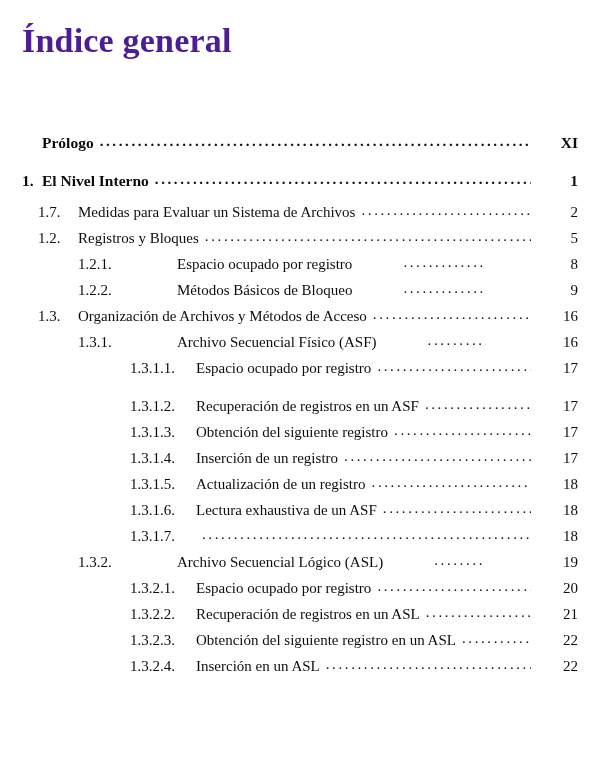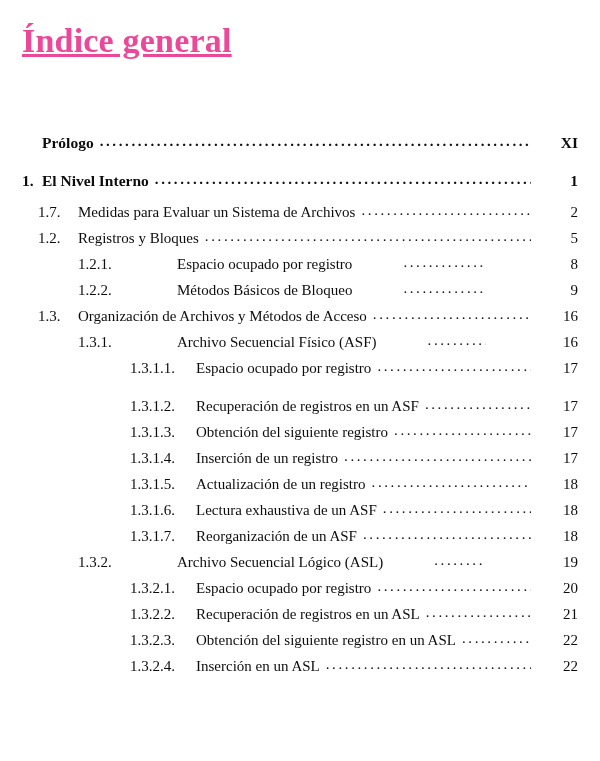--- a/index.html
+++ b/index.html
@@ -20,22 +20,21 @@
     height: 761px;
     padding: 0;
     box-sizing: border-box;
   }
   .page-title {
     font-family: "Liberation Serif", serif;
     font-size: 34px;
     font-weight: bold;
     letter-spacing: 0.2px;
     margin: 22px 0 0 22px;
-    color: #ec4899;
-    text-decoration: underline;
+    color: #4c1d95;
   }
   .toc {
     margin-top: 74px;
     padding: 0 22px 0 22px;
   }
   .toc-row {
     display: flex;
     align-items: baseline;
     width: 100%;
     box-sizing: border-box;
@@ -191,21 +190,20 @@
         <span class="pageno">18</span>
       </div>
       <div class="toc-row lvl3" style="margin-bottom: 9px;">
         <span class="num">1.3.1.6.</span>
         <span class="title-cell">Lectura exhaustiva de un ASF</span>
         <span class="leader">.........................................................................................</span>
         <span class="pageno">18</span>
       </div>
       <div class="toc-row lvl3" style="margin-bottom: 9px;">
         <span class="num">1.3.1.7.</span>
-        <span class="title-cell">Reorganización de un ASF</span>
         <span class="leader">.........................................................................................</span>
         <span class="pageno">18</span>
       </div>
       <div class="toc-row lvl2" style="margin-bottom: 9px;">
         <span class="num">1.3.2.</span>
         <span class="title-cell">Archivo Secuencial Lógico (ASL)</span>
         <span class="leader">.........................................................................................</span>
         <span class="pageno">19</span>
       </div>
       <div class="toc-row lvl3" style="margin-bottom: 9px;">

